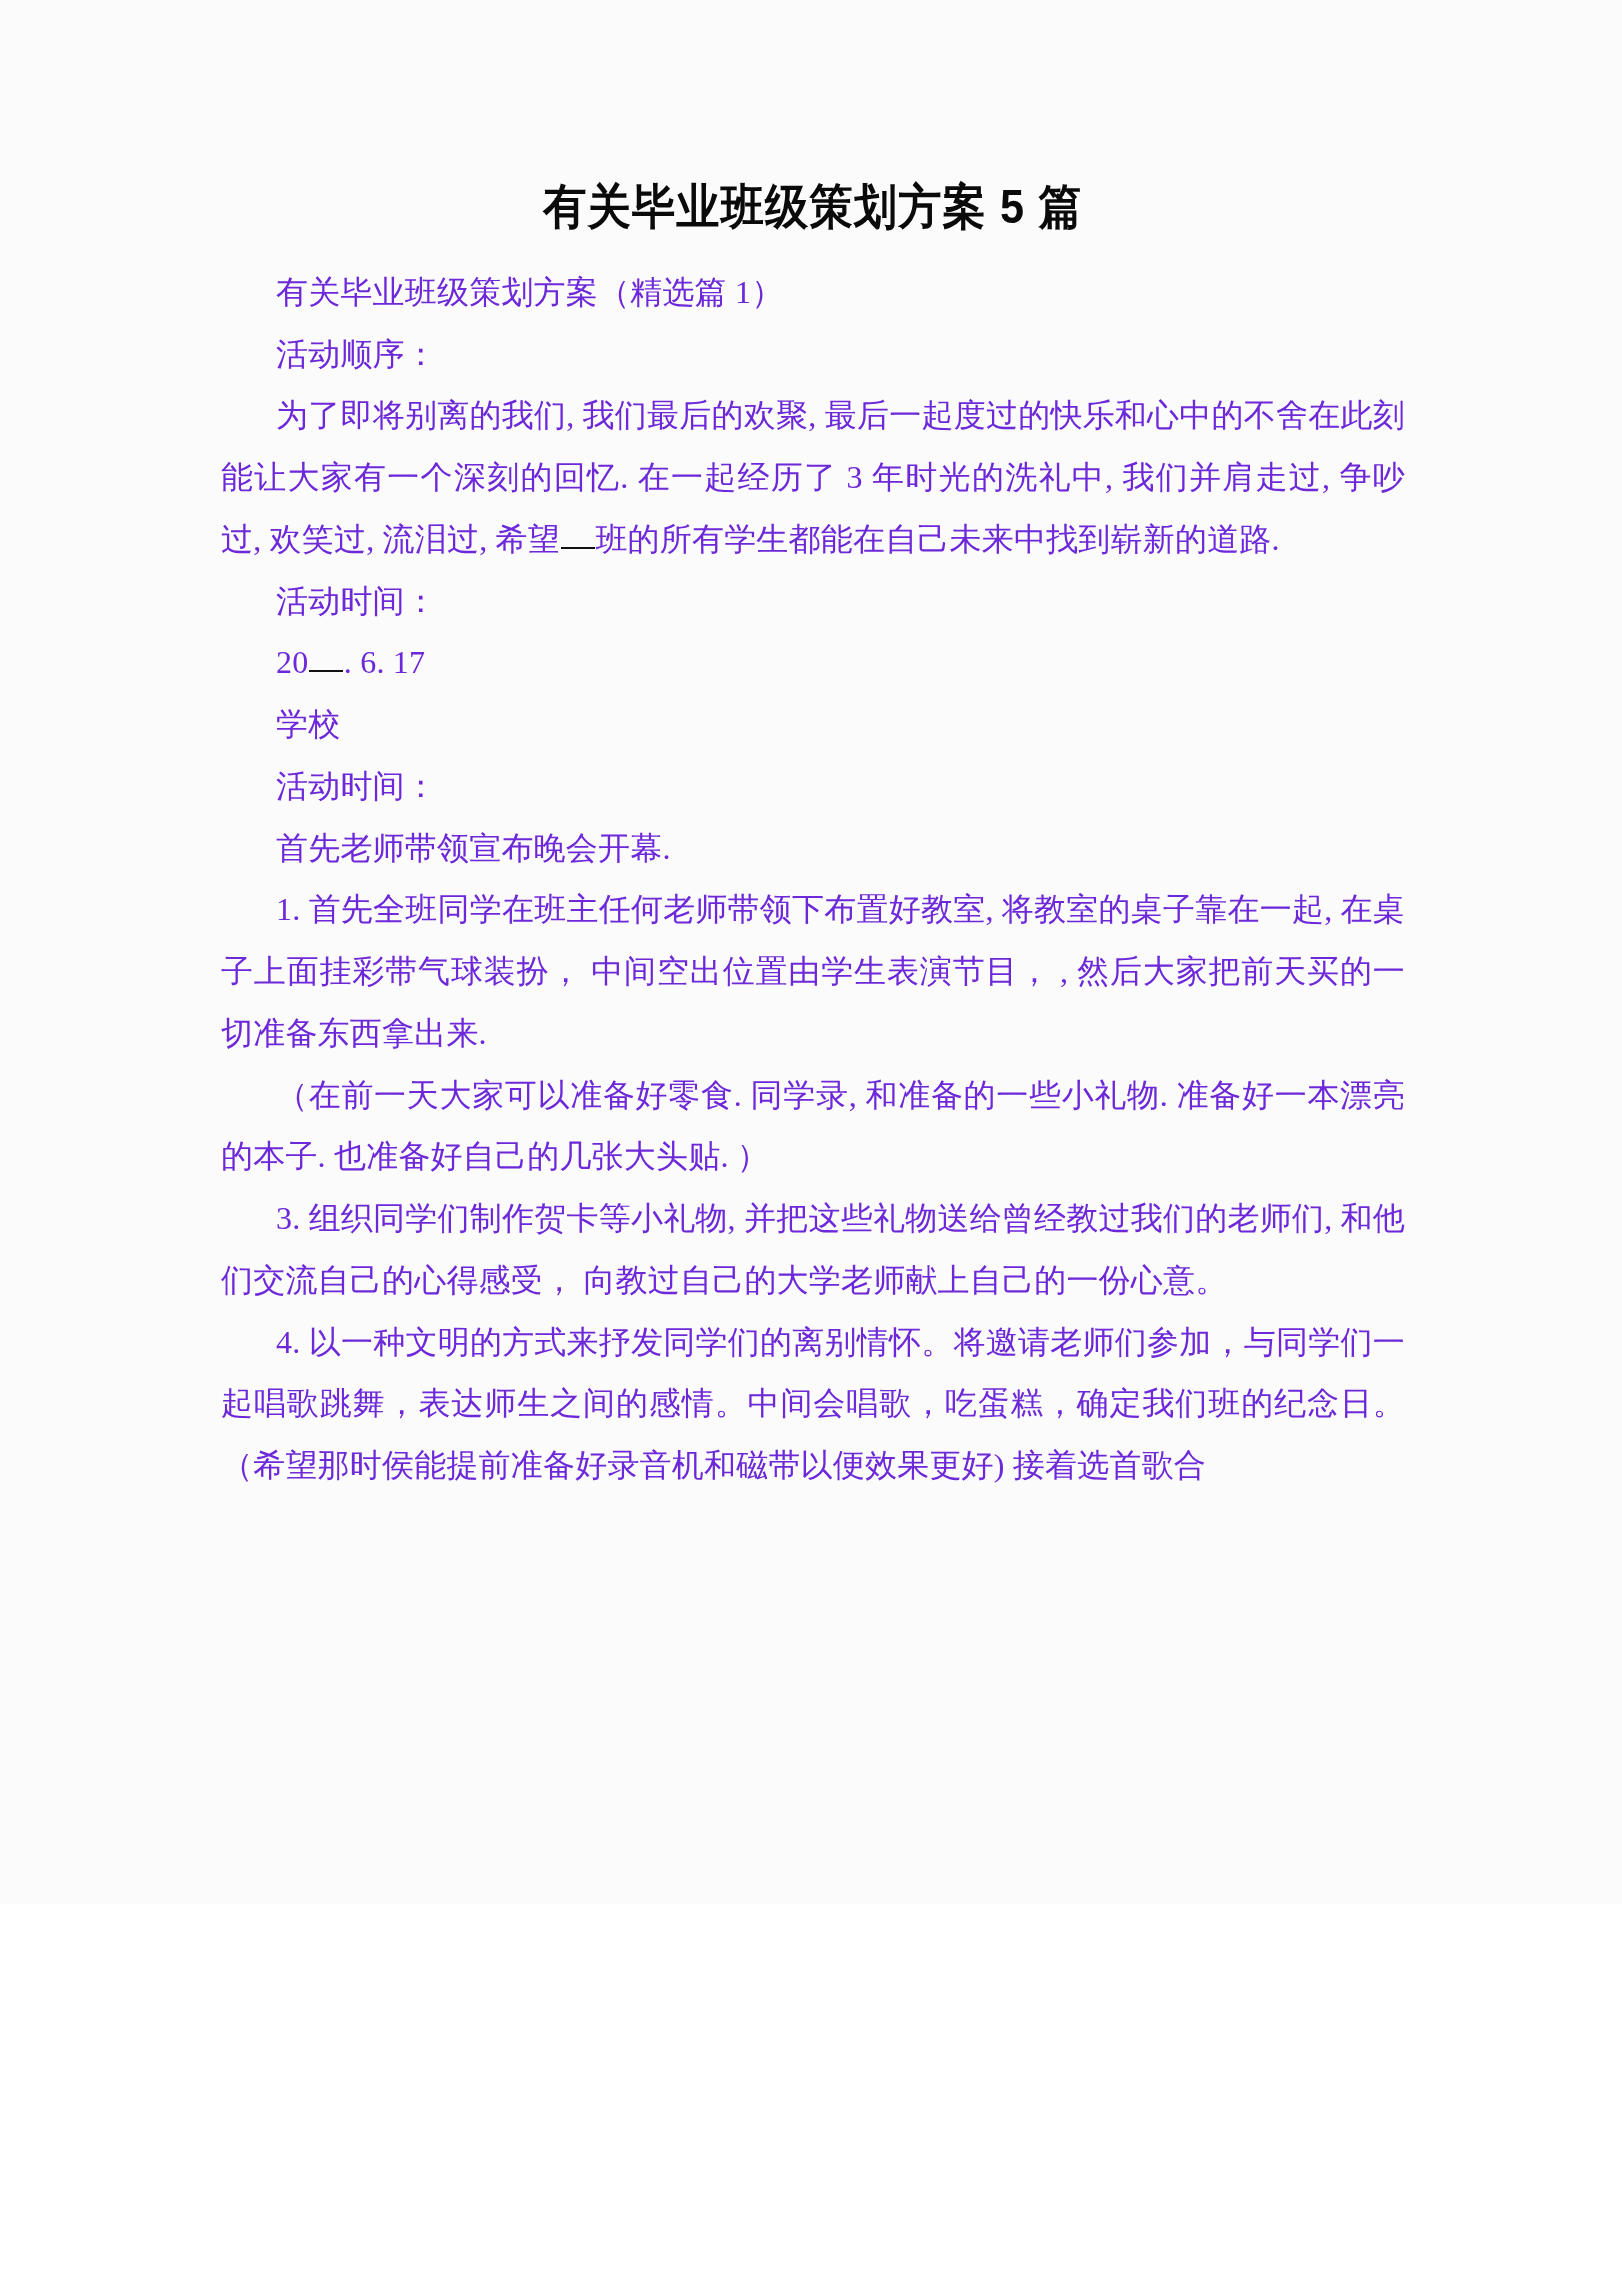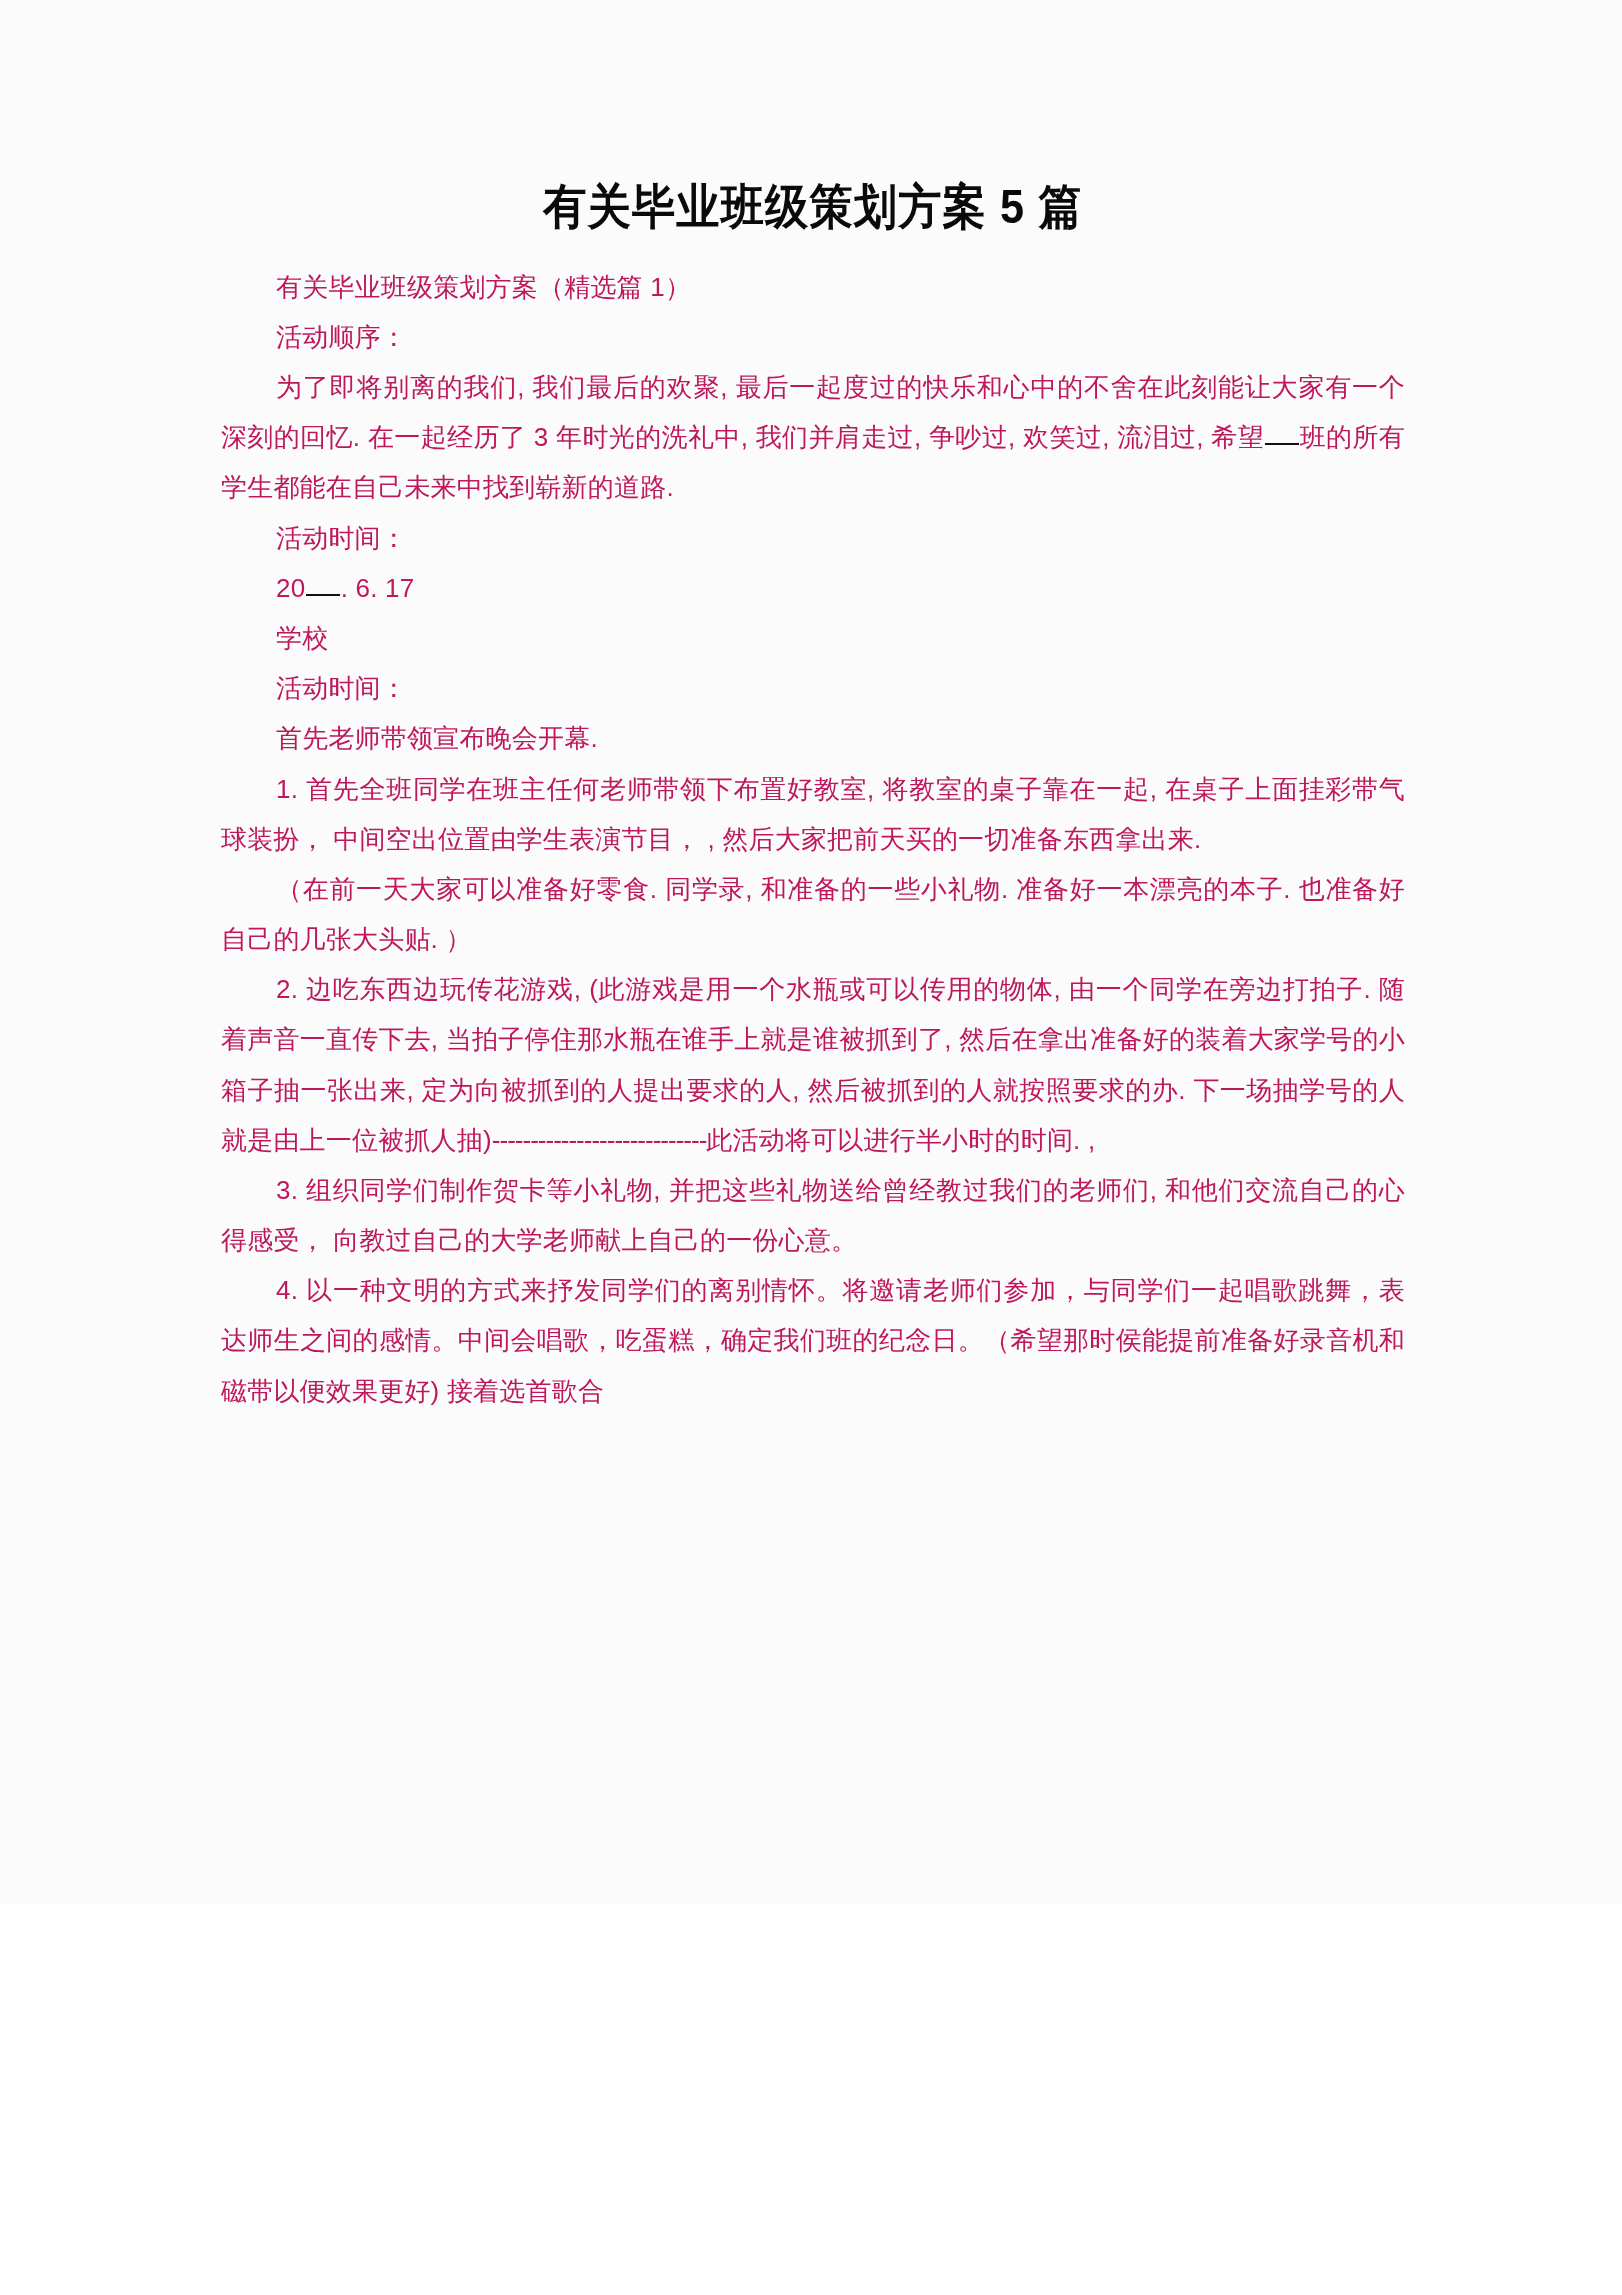--- a/index.html
+++ b/index.html
@@ -28,24 +28,24 @@
     line-height: 1.35;
     letter-spacing: 1.3px;
     color: #0a0a0a;
     text-align: center;
     margin: 0 0 22px 0;
     transform: scaleX(0.9);
     transform-origin: center top;
     white-space: nowrap;
   }
   .para {
-    font-family: Liberation Sans, sans-serif;
-    font-size: 26px;
+    font-family: Liberation Serif, serif;
+    font-size: 32px;
     line-height: 1.93;
-    color: #be185d;
+    color: #6d28d9;
     margin: 0;
     text-align: justify;
     text-justify: inter-character;
     letter-spacing: 0.2px;
     word-break: break-all;
   }
   .indent {
     text-indent: 55px;
   }
   .blank-fill {
@@ -81,21 +81,20 @@
     <p class="para indent">学校</p>
 
     <p class="para indent">活动时间：</p>
 
     <p class="para indent">首先老师带领宣布晚会开幕.</p>
 
     <p class="para indent">1. 首先全班同学在班主任何老师带领下布置好教室, 将教室的桌子靠在一起, 在桌子上面挂彩带气球装扮， 中间空出位置由学生表演节目， , 然后大家把前天买的一切准备东西拿出来.</p>
 
     <p class="para indent">（在前一天大家可以准备好零食. 同学录, 和准备的一些小礼物. 准备好一本漂亮的本子. 也准备好自己的几张大头贴. ）</p>
 
-    <p class="para indent"><span>2. 边吃东西边玩传花游戏, (此游戏是用一个水瓶或可以传用的物体, 由一个同学在旁边打拍子. 随着声音一直传下去, 当拍子停住那水瓶在谁手上就是谁被抓到了, 然后在拿出准备好的装着大家学号的小箱子抽一张出来, 定为向被抓到的人提出要求的人, 然后被抓到的人就按照要求的办. 下一场抽学号的人就是由上一位被抓人抽)</span><span class="dash-run">----------------------------</span><span>此活动将可以进行半小时的时间. ,</span></p>
 
     <p class="para indent">3. 组织同学们制作贺卡等小礼物, 并把这些礼物送给曾经教过我们的老师们, 和他们交流自己的心得感受， 向教过自己的大学老师献上自己的一份心意。</p>
 
     <p class="para indent">4. 以一种文明的方式来抒发同学们的离别情怀。将邀请老师们参加，与同学们一起唱歌跳舞，表达师生之间的感情。中间会唱歌，吃蛋糕，确定我们班的纪念日。（希望那时侯能提前准备好录音机和磁带以便效果更好) 接着选首歌合</p>
 
   </div>
 </div>
 
 
 </body></html>

